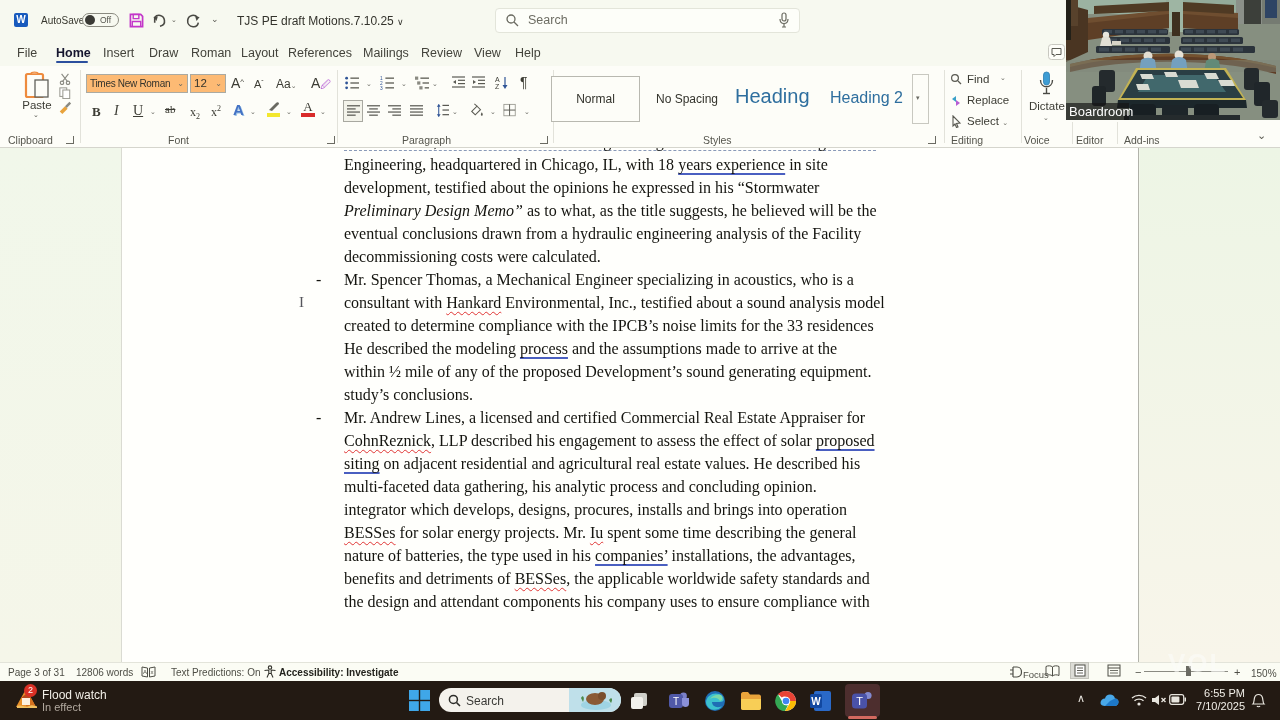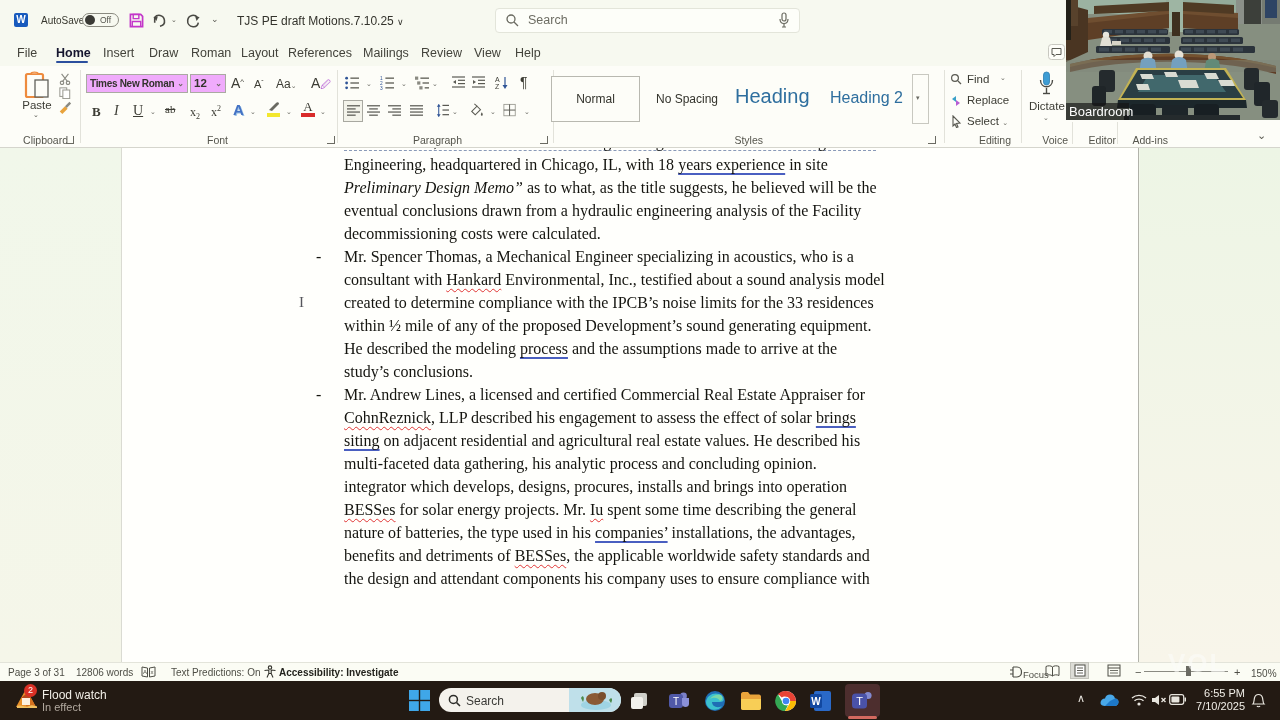--- a/index.html
+++ b/index.html
@@ -6,23 +6,23 @@
   html,body { width:1280px; height:720px; overflow:hidden; }
   body { font-family:"Liberation Sans", sans-serif; }
   #stage { position:relative; width:1280px; height:720px; background:#f3f7ec; overflow:hidden; }
   .abs { position:absolute; }
   .dl { height:23px; }
   .ind { display:inline-block; width:28px; }
   .blt { display:inline-block; width:28px; }
   .sp { text-decoration:underline wavy #e03535 1px; text-underline-offset:3px; }
   .ed { text-decoration:underline #4a5fc0 1.5px; text-underline-offset:3px; }
   .vsep { top:70px; height:73px; width:1px; background:#e2e2da; }
-  .glabel { font-size:10.5px; color:#55554d; text-align:right; }
+  .glabel { font-size:10.5px; color:#55554d; text-align:left; }
   .launcher { width:8px; height:8px; border-right:1.5px solid #6a6a62; border-bottom:1.5px solid #6a6a62; }
-  .combo { border:1px solid #aaaaa2; background:#f0abfc; font-size:11.5px; color:#33332c; line-height:17px;font-weight:bold; }
+  .combo { border:1px solid #aaaaa2; background:#fdba74; font-size:11.5px; color:#33332c; line-height:17px; }
   .combo .car { float:right; font-size:8px; color:#6a6a62; margin-right:3px; }
   .ric { color:#3c3c34; }
   .mini { font-size:7px; color:#6a6a62; }
   .etext { font-size:11.5px; color:#3c3c34; }
 </style>
 </head>
 <body>
 <div id="stage">
 
   <div class="abs" id="titlebar" style="left:0;top:0;width:1280px;height:40px;background:#f7f9f0;"></div>
@@ -290,31 +290,32 @@
     <div class="abs glabel" style="left:1076px;top:134px;width:40px;">Editor</div>
     <div class="abs glabel" style="left:1124px;top:134px;width:44px;">Add-ins</div>
     <div class="abs" style="left:1257px;top:129px;font-size:11px;color:#5a5a52;">⌄</div>
   </div>
 
   <div class="abs" id="docarea" style="left:0;top:148px;width:1280px;height:514px;background:linear-gradient(#f1f7ea,#f5f6e9);overflow:hidden;">
     <div class="abs" style="left:121px;top:-10px;width:1018px;height:530px;background:#fffffc;border-left:1px solid #dadbd2;border-right:1px solid #b2b3aa;"></div>
     <div id="doctext" class="abs" style="left:316px;top:-18px;width:740px;font-family:'Liberation Serif',serif;font-size:16px;line-height:23px;color:#14140f;white-space:nowrap;">
       <div class="dl"><span class="ind"></span><span style="border-bottom:1px dashed #8a9ab8;">Mr. Dale Herr, a Vice President of an Engineering firm Stantec Inc. leading the site</span></div>
       <div class="dl"><span class="ind"></span>Engineering, headquartered in Chicago, IL, with 18 <span class="ed">years experience</span> in site</div>
+      <div class="dl"><span class="ind"></span>development, testified about the opinions he expressed in his “Stormwater</div>
       <div class="dl"><span class="ind"></span><i>Preliminary Design Memo”</i> as to what, as the title suggests, he believed will be the</div>
       <div class="dl"><span class="ind"></span>eventual conclusions drawn from a hydraulic engineering analysis of the Facility</div>
       <div class="dl"><span class="ind"></span>decommissioning costs were calculated.</div>
       <div class="dl"><span class="blt">-</span>Mr. Spencer Thomas, a Mechanical Engineer specializing in acoustics, who is a</div>
       <div class="dl"><span class="ind"></span>consultant with <span class="sp">Hankard</span> Environmental, Inc., testified about a sound analysis model</div>
       <div class="dl"><span class="ind"></span>created to determine compliance with the IPCB’s noise limits for the 33 residences</div>
+      <div class="dl"><span class="ind"></span>He described the modeling <span class="ed">process</span> and the assumptions made to arrive at the</div>
       <div class="dl"><span class="ind"></span>within ½ mile of any of the proposed Development’s sound generating equipment.</div>
-      <div class="dl"><span class="ind"></span>He described the modeling <span class="ed">process</span> and the assumptions made to arrive at the</div>
       <div class="dl"><span class="ind"></span>study’s conclusions.</div>
       <div class="dl"><span class="blt">-</span>Mr. Andrew Lines, a licensed and certified Commercial Real Estate Appraiser for</div>
-      <div class="dl"><span class="ind"></span><span class="sp">CohnReznick</span>, LLP described his engagement to assess the effect of solar <span class="ed">brings</span></div>
+      <div class="dl"><span class="ind"></span><span class="sp">CohnReznick</span>, LLP described his engagement to assess the effect of solar <span class="ed">proposed</span></div>
       <div class="dl"><span class="ind"></span><span class="ed">siting</span> on adjacent residential and agricultural real estate values. He described his</div>
       <div class="dl"><span class="ind"></span>multi-faceted data gathering, his analytic process and concluding opinion.</div>
       <div class="dl"><span class="ind"></span>integrator which develops, designs, procures, installs and brings into operation</div>
       <div class="dl"><span class="ind"></span><span class="sp">BESSes</span> for solar energy projects. Mr. <span class="sp">Iu</span> spent some time describing the general</div>
       <div class="dl"><span class="ind"></span>nature of batteries, the type used in his <span class="ed">companies’</span> installations, the advantages,</div>
       <div class="dl"><span class="ind"></span>benefits and detriments of <span class="sp">BESSes</span>, the applicable worldwide safety standards and</div>
       <div class="dl"><span class="ind"></span>the design and attendant components his company uses to ensure compliance with</div>
     </div>
 
     <div class="abs" style="left:299px;top:146px;width:9px;height:14px;color:#55555c;font-family:'Liberation Serif',serif;font-size:15px;">I</div>

